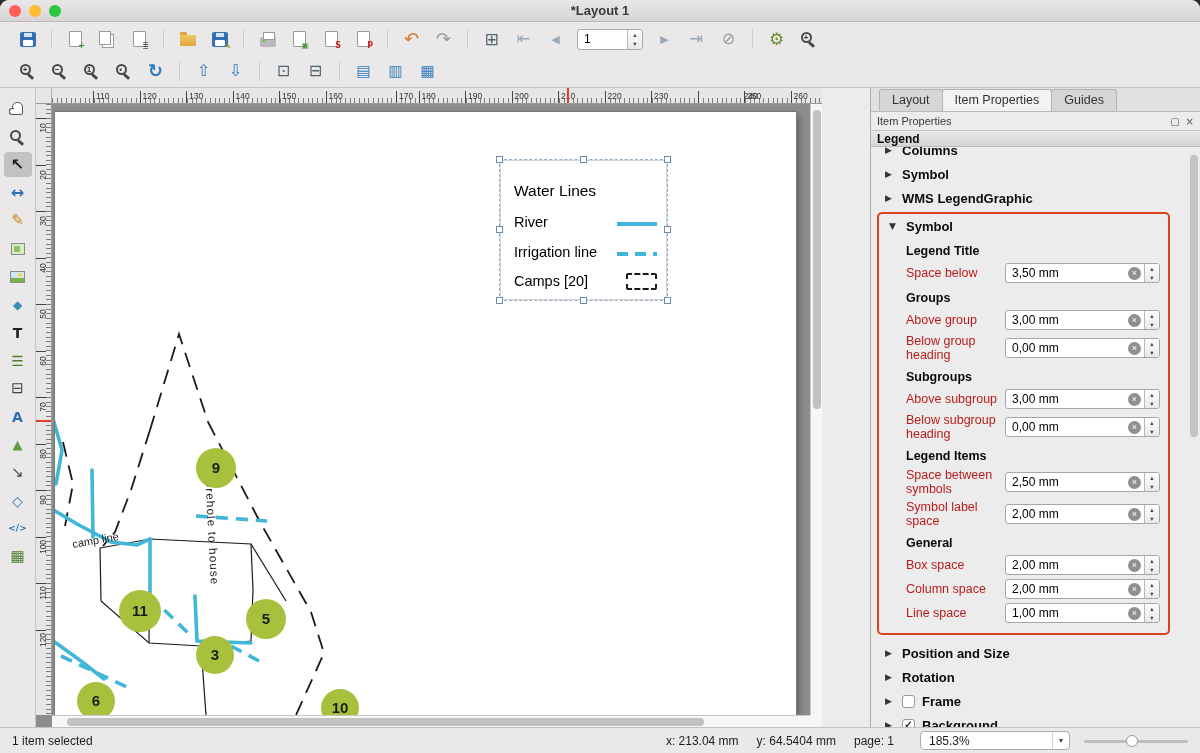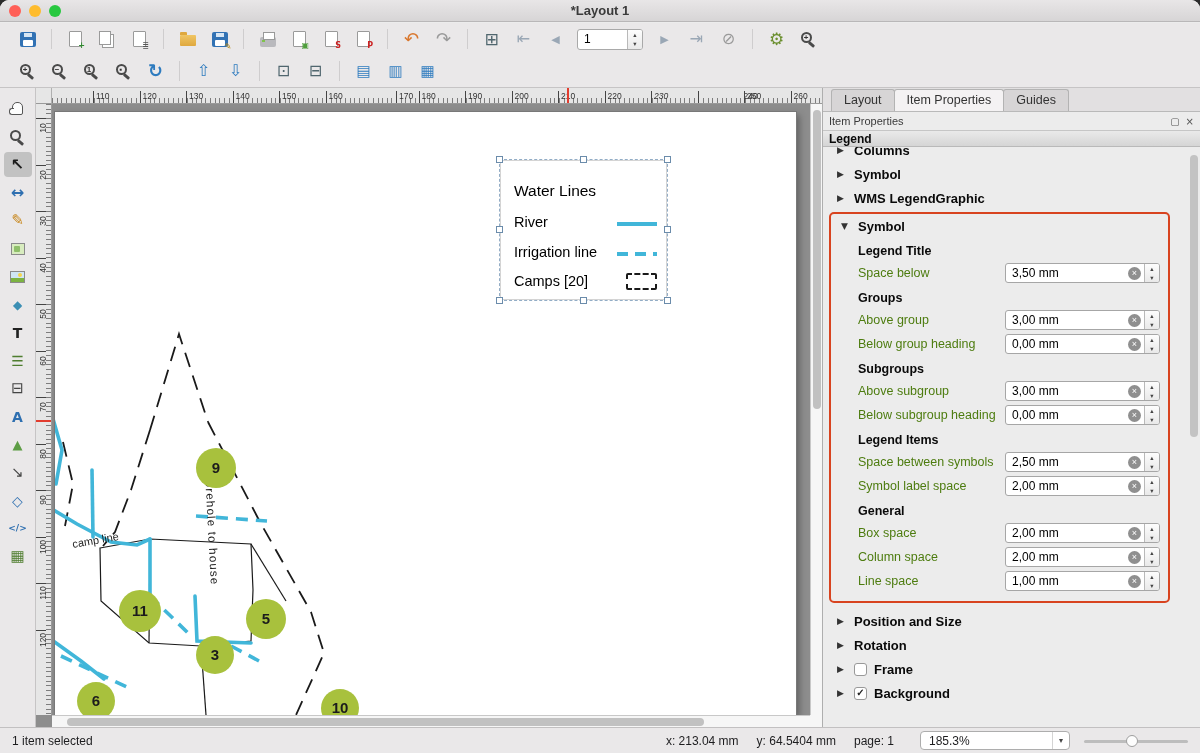--- a/index.html
+++ b/index.html
@@ -79,39 +79,39 @@
   .h.bl{left:-5px;bottom:-5px}.h.bm{left:calc(50% - 4px);bottom:-5px}.h.br{right:-5px;bottom:-5px}
   .lg-title{position:absolute;left:13px;top:21px;font-size:15.5px;color:#000}
   .lg-row{position:absolute;left:13px;font-size:14.5px;color:#000}
   .lg-r1{top:53px}.lg-r2{top:83px}.lg-r3{top:112px}
   .sym{position:absolute;right:9px;width:40px}
   .sym-line{top:61px;height:4px;background:#41b6d9}
   .sym-dash{top:91px;height:4px;background:repeating-linear-gradient(to right,#41b6d9 0 11px,transparent 11px 18px)}
   .sym-camp{top:112px;width:31px;height:17px;border:2px dashed #1a1a1a;border-radius:2px;background:#fff}
 
   
-  .panel{position:absolute;right:0;top:88px;bottom:26px;width:378px;background:#ececec;border-left:1px solid #aeaeae}
+  .panel{position:absolute;right:0;top:88px;bottom:26px;width:330px;background:#ececec;border-left:1px solid #aeaeae}
   .ptabs{height:24px;background:#e2e0e1;display:flex;align-items:flex-end;padding-left:8px;border-bottom:1px solid #b9b9b9}
   .ptab{font-size:12.5px;color:#333;padding:3px 12px 4px;border:1px solid #b3b3b3;border-bottom:none;background:#d7d5d6;margin-right:-1px;border-radius:3px 3px 0 0;cursor:default;font-family:"Liberation Sans",sans-serif}
   .ptab.active{background:#f4f2f3;font-weight:400}
   .pheader{height:18px;display:flex;align-items:center;padding:0 6px;font-size:11px;color:#3a3a3a}
   .pheader .sp{flex:1}
   .phicon{font-size:10px;color:#555;margin-left:6px;font-family:"DejaVu Sans",sans-serif}
   .ptitle{height:17px;background:linear-gradient(#eaeaea,#d5d5d5);border-top:1px solid #c6c6c6;border-bottom:1px solid #b9b9b9;font-size:12px;font-weight:700;color:#0a0a0a;padding-left:6px;display:flex;align-items:center}
   .pscroll{position:absolute;top:59px;bottom:0;left:0;right:0;overflow:hidden}
   .plist{position:absolute;left:0;right:12px;top:0}
   .crow{display:flex;align-items:center;height:24px;padding-left:14px;font-size:13px;font-weight:700;color:#0a0a0a;gap:7px}
   .crow.cut{margin-top:-9px}
   .arrow{font-size:9px;color:#333;width:10px;font-family:"DejaVu Sans",sans-serif}
   .cbx{width:13px;height:13px;background:#fff;border:1px solid #999;border-radius:3px;display:flex;align-items:center;justify-content:center;font-size:10px;color:#222;line-height:1}
   .hl{border:2px solid #d8431f;border-radius:5px;margin:2px 18px 4px 6px;padding-bottom:8px}
   .hl .crow{padding-left:10px}
   .ghead{font-size:12.5px;font-weight:700;color:#0a0a0a;padding:6px 0 3px 27px}
   .prow{display:flex;align-items:center;padding:2px 8px 2px 27px}
-  .plabel{flex:1;font-size:12.5px;color:#4d7c0f}
+  .plabel{flex:1;font-size:12.5px;color:#b91c1c}
   .spin{width:155px;height:20px;background:#fff;border:1px solid #a6a6a6;border-radius:3px;display:flex;align-items:center;flex:none}
   .spin .val{flex:1;font-size:12px;color:#000;padding-left:6px;white-space:nowrap}
   .clr{width:13px;height:13px;border-radius:50%;background:#8f8f8f;color:#fff;font-size:9px;line-height:13px;text-align:center;margin-right:3px;flex:none}
   .after-gap{margin-top:6px}
   .pvthumb{position:absolute;right:2px;top:8px;height:282px;width:8px;background:#c3c3c3;border-radius:4px}
 
   
   .statusbar{position:absolute;left:0;right:0;bottom:0;height:26px;background:#eae8e9;border-top:1px solid #c2c0c1;display:flex;align-items:center;padding:0 12px;font-size:12px;color:#1d1d1f;z-index:6}
   .sb-right{margin-left:auto;display:flex;align-items:center}
   .sb-item{margin-left:18px;white-space:nowrap}
@@ -336,21 +336,21 @@
         <div class="hlab" style="left: 134px;">130</div>
         <div class="hlab" style="left: 180.5px;">140</div>
         <div class="hlab" style="left: 227px;">150</div>
         <div class="hlab" style="left: 273.5px;">160</div>
         <div class="hlab" style="left: 320px; margin-left: 24px;">170</div>
         <div class="hlab" style="left: 366.5px;">180</div>
         <div class="hlab" style="left: 413px;">190</div>
         <div class="hlab" style="left: 459.5px;">200</div>
         <div class="hlab" style="left: 506px;">210</div>
         <div class="hlab" style="left: 552.5px;">220</div>
-        <div class="hlab" style="left: 599px; font-style: italic;">230</div>
+        <div class="hlab" style="left: 599px;">230</div>
         <div class="hlab" style="left: 645.5px; padding-left: 45px;">240</div>
         <div class="hlab" style="left: 692px;">250</div>
         <div class="hlab" style="left: 738.5px;">260</div>
         <div class="hmark" style="left: 515px;"></div>
       </div>
     <div class="vruler" id="vruler">
         <div class="vtick" style="top: 14px;"></div>
         <div class="vlab" style="top: 16px;">10</div>
         <div class="vtick" style="top: 60.5px;"></div>
         <div class="vlab" style="top: 62.5px;">20</div>

